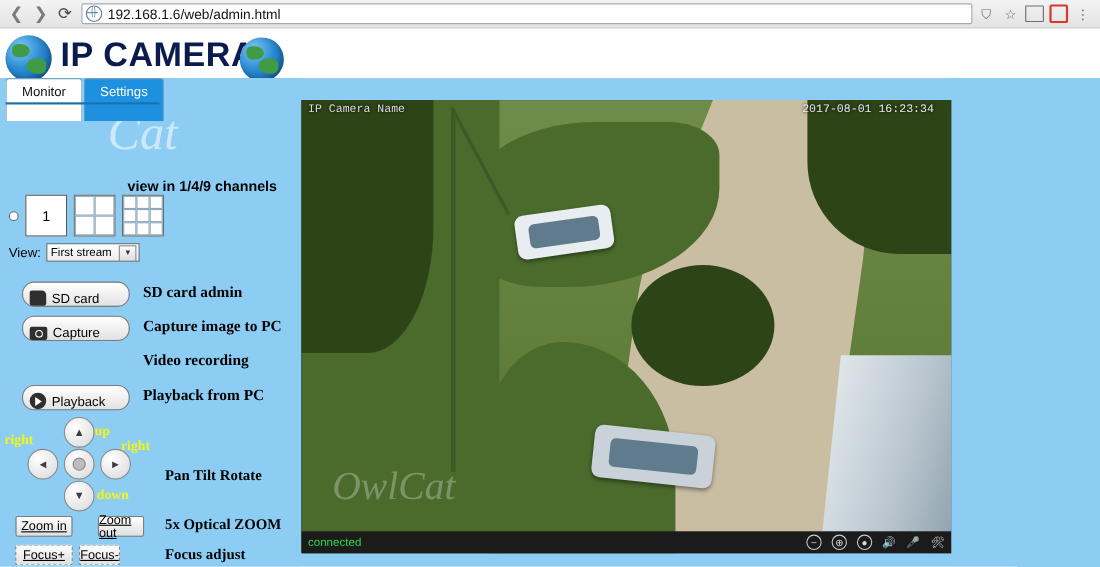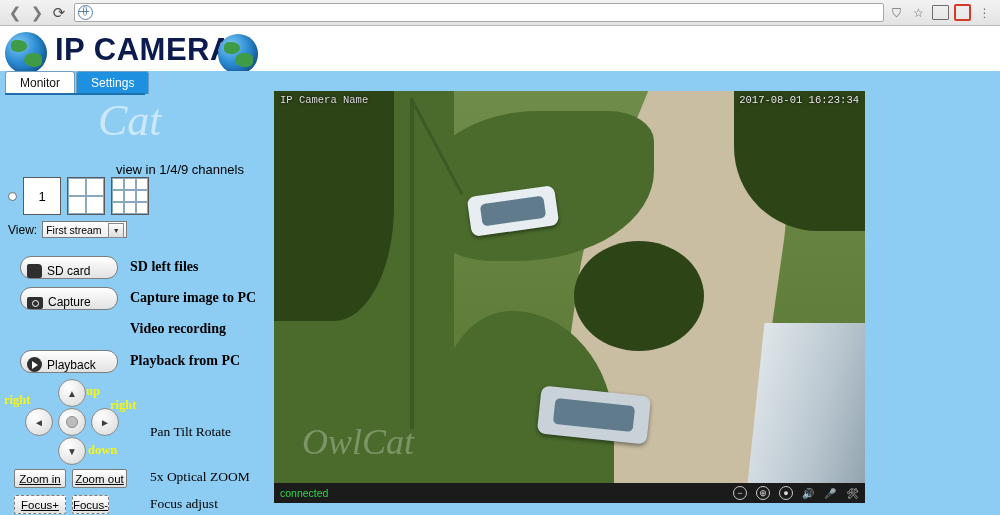--- a/index.html
+++ b/index.html
@@ -179,21 +179,21 @@
   }
 
   
   .tabs {
     position: absolute;
     left: 5px; top: 0;
     display: flex;
     font-size: 12px;
   }
   .tab {
-    padding: 4px 14px 4px 14px;
+    padding: 4px 14px 20px 14px;
     border: 1px solid #6e9fc0;
     border-bottom: none;
     border-radius: 3px 3px 0 0;
     background: #e9f3fb;
     color: #111;
     margin-right: 1px;
   }
   .tab.active {
     background: #ffffff;
     font-weight: normal;
@@ -206,21 +206,21 @@
     position: absolute;
     left: 5px;
     top: 22px;
     width: 140px;
     height: 2px;
     background: #1d6fad;
   }
 
   .note {
     position: absolute;
-    font-weight: normal;
+    font-weight: bold;
     font-size: 13.5px;
     color: #000;
     font-family: "Liberation Serif", serif;
   }
   .note.view-channels { left: 116px; top: 91px; font-family:"Liberation Sans",sans-serif; font-size:13px;}
 
   .channel-row {
     position: absolute;
     left: 8px; top: 106px;
     display: flex;
@@ -486,21 +486,21 @@
     inset: 22% 14%;
     background: #5f7b8c;
     border-radius: 5px;
   }
   .v-pole {
     position: absolute;
     background: #3c5a26;
   }
   .video-ts {
     position: absolute;
-    right: 6px; top: 3px;
+    right: 16px; top: 3px;
     color: #e9e9e9;
     font-size: 10.5px;
     font-family: "Liberation Mono", monospace;
     text-shadow: 0 0 3px #000;
   }
   .video-name {
     position: absolute;
     left: 6px; top: 3px;
     color: #dcdcdc;
     font-size: 10.5px;
@@ -557,20 +557,21 @@
 </style>
 </head>
 <body>
 
 <div class="browser-bar">
   <div class="nav-btn">❮</div>
   <div class="nav-btn">❯</div>
   <div class="nav-btn enabled">⟳</div>
   <div class="urlbar">
     <span class="globe-icon"></span>
+    <span class="url-text">192.168.1.6/web/admin.html</span>
   </div>
   <div class="bar-icons">
     <div class="bi">⛉</div>
     <div class="bi">☆</div>
     <div class="bi">
         <span class="bi-box"></span>
       </div>
     <div class="bi red">
         <span class="bi-redbox"></span>
       </div>
@@ -625,21 +626,21 @@
       <div class="select-box">
         <span>First stream</span>
         <span class="arrow">▼</span>
       </div>
     </div>
 
     <div class="btn-big" style="top:185px;">
       <span class="ic ic-sd"></span>
       <span>SD card</span>
     </div>
-    <div class="btn-label-right" style="top:188px;">SD left files</div>
+    <div class="btn-label-right" style="top:188px;">SD card admin</div>
 
     <div class="btn-big" style="top:216px;">
       <span class="ic ic-cam"></span>
       <span>Capture</span>
     </div>
     <div class="btn-label-right" style="top:219px;">Capture image to PC</div>
 
     <div class="btn-label-right" style="top:250px;">Video recording</div>
 
     <div class="btn-big" style="top:279px;">
@@ -655,21 +656,21 @@
       <div class="ptz-btn right">►</div>
       <div class="ptz-btn center"></div>
     </div>
     <div class="ptz-label left-l">right</div>
     <div class="ptz-label up-l">up</div>
     <div class="ptz-label right-l">right</div>
     <div class="ptz-label down-l">down</div>
     <div class="note ptz-note">Pan Tilt Rotate</div>
 
     <div class="btn-sm" style="left:14px; top:398px; width:52px;">Zoom in</div>
-    <div class="btn-sm" style="left:72px; top:398px; width:55px;">Zoom out</div>
+    <div class="btn-sm" style="left:89px; top:398px; width:42px;">Zoom out</div>
     <div class="note" style="left:150px; top:398px;">5x Optical ZOOM</div>
 
     <div class="btn-sm dashed" style="left:14px; top:424px; width:52px;">Focus+</div>
     <div class="btn-sm dashed" style="left:72px; top:424px; width:37px;">Focus-</div>
     <div class="note" style="left:150px; top:425px;">Focus adjust</div>
 
   </div>
 
   <div class="video-area">
     <div class="video-scene">

